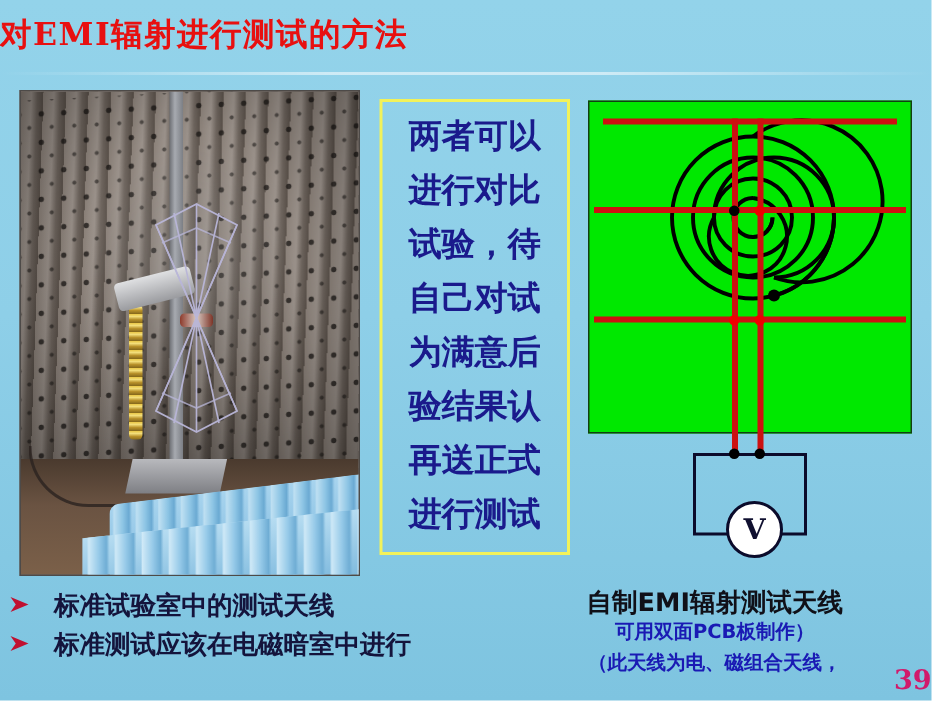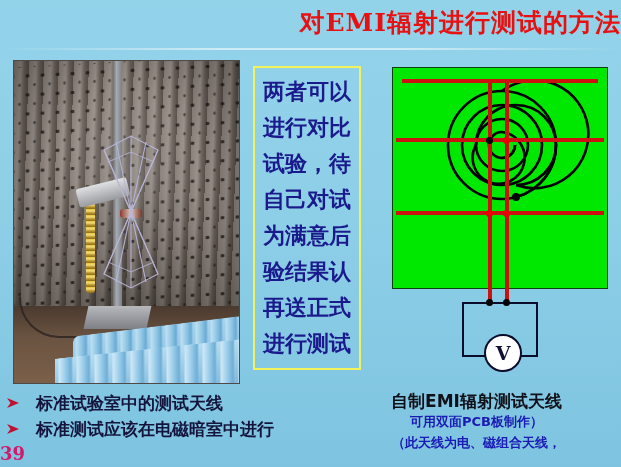--- a/index.html
+++ b/index.html
@@ -6,23 +6,23 @@
   body{
     width:621px;height:467px;overflow:hidden;
     font-family:"DejaVu Sans","Liberation Sans",sans-serif;
     background:linear-gradient(180deg,#93d3ea 0%,#8ecfe8 45%,#7ec4e0 100%);
     position:relative;
   }
   #stage{position:absolute;left:0;top:0;width:621px;height:467px;}
 
   
   .title{
-    position:absolute;left:0;top:6px;width:621px;text-align:right;
+    position:absolute;left:0;top:6px;width:621px;text-align:left;
     font-family:"DejaVu Serif","Liberation Serif",serif;
-    font-size:25px;font-weight:bold;color:#e81010;letter-spacing:1px;
+    font-size:21px;font-weight:bold;color:#e81010;letter-spacing:1px;
     line-height:34px;white-space:nowrap;
   }
   .title-rule{
     position:absolute;left:0;top:48px;width:621px;height:2px;
     background:linear-gradient(90deg,rgba(255,255,255,0) 0%,rgba(255,255,255,.55) 35%,rgba(255,255,255,.55) 65%,rgba(255,255,255,0) 100%);
   }
 
   
   .photo{
     position:absolute;left:13px;top:60px;width:225px;height:322px;
@@ -105,21 +105,21 @@
     margin-left:-24px;
   }
   .photo .cable{
     position:absolute;left:2%;bottom:14%;width:30%;height:12%;
     border-bottom:2px solid #2b2320;border-left:2px solid #2b2320;
     border-radius:0 0 0 40px;opacity:.8;
   }
 
   
   .textbox{
-    position:absolute;left:253px;top:66px;width:108px;height:304px;
+    position:absolute;left:253px;top:66px;width:127px;height:304px;
     border:2px solid #f2f25a;
     box-sizing:border-box;
     display:flex;flex-direction:column;justify-content:center;align-items:center;
   }
   .textbox .line{
     font-family:"DejaVu Sans","Liberation Sans",sans-serif;
     font-size:22px;font-weight:bold;color:#1a1a8c;
     line-height:36px;letter-spacing:0px;white-space:nowrap;
   }
 
@@ -172,21 +172,21 @@
     font-size:17px;font-weight:bold;color:#101018;white-space:nowrap;
   }
   .caption .cap-sub{
     font-family:"DejaVu Sans","Liberation Sans",sans-serif;
     font-size:13px;font-weight:bold;color:#1a1ab4;line-height:18px;margin-top:3px;
     white-space:nowrap;
   }
 
   
   .pagenum{
-    position:absolute;left:0;top:443px;width:621px;text-align:left;
+    position:absolute;left:0;top:443px;width:621px;text-align:right;
     font-family:"DejaVu Serif","Liberation Serif",serif;
     font-size:18px;font-weight:bold;color:#d11a6b;
   }
 </style>
 </head>
 <body>
 
 <div id="stage">
 
   <div class="title">对EMI辐射进行测试的方法</div>

